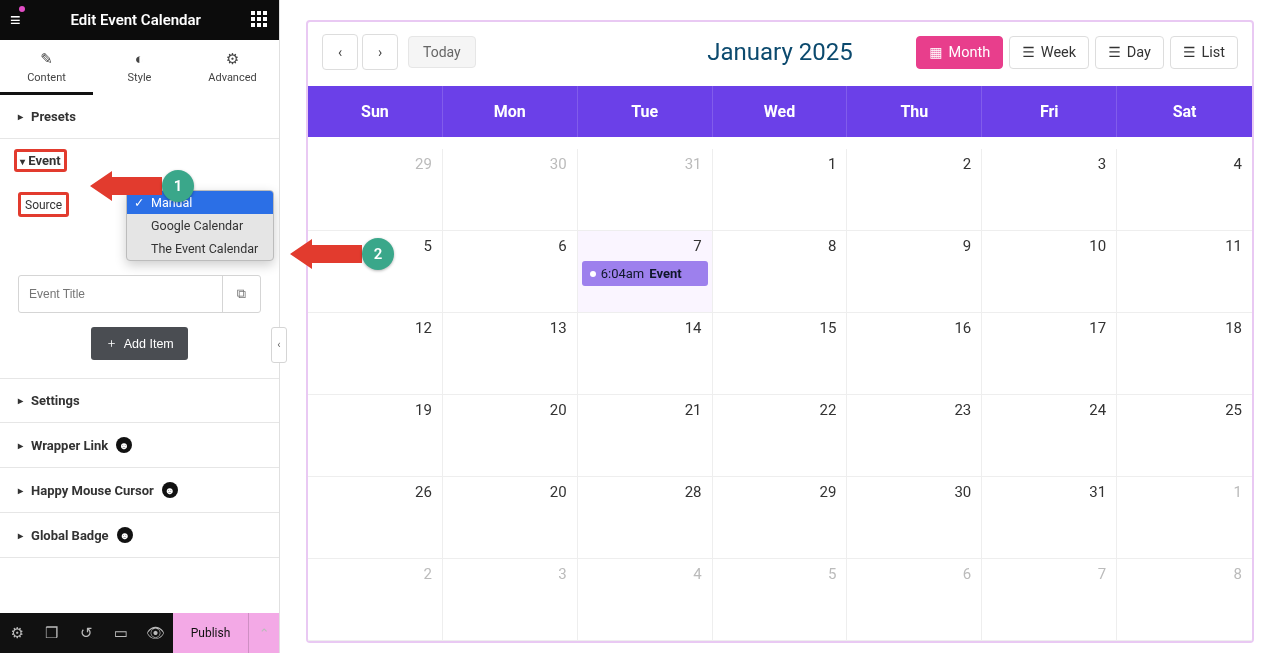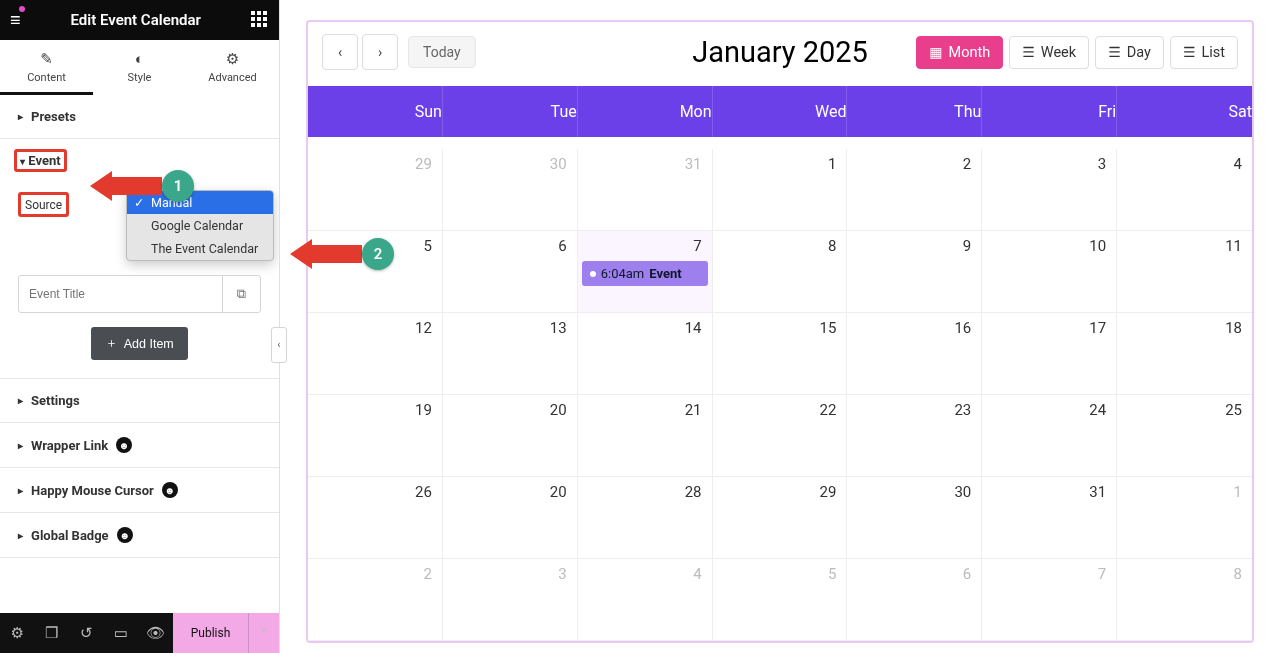--- a/index.html
+++ b/index.html
@@ -57,28 +57,28 @@
 
 .collapse-handle { position:absolute; right:-8px; top:50%; width:16px; height:36px; background:#fff; border:1px solid #d5d5d5; border-radius:3px; display:flex; align-items:center; justify-content:center; font-size:11px; color:#666; cursor:pointer; }
 
 
 .main { flex:1; padding:20px 26px; background:#fff; }
 .cal { border:2px solid #e9c9f3; border-radius:4px; }
 .cal-top { display:flex; align-items:center; padding:12px 14px 16px; position:relative; }
 .nav-btn { width:36px; height:36px; border:1px solid #ddd; background:#fff; border-radius:4px; display:flex; align-items:center; justify-content:center; cursor:pointer; font-size:14px; color:#444; }
 .nav-btn + .nav-btn { margin-left:4px; }
 .today-btn { margin-left:10px; padding:7px 14px; border:1px solid #e6e6e6; background:#f5f5f5; border-radius:4px; color:#666; cursor:pointer; font-size:14px; }
-.cal-title { position:absolute; left:50%; transform:translateX(-50%); font-size:29px; font-weight:400; color:#000000; }
+.cal-title { position:absolute; left:50%; transform:translateX(-50%); font-size:24px; font-weight:400; color:#0c4a6e; }
 .views { margin-left:auto; display:flex; gap:6px; }
 .view-btn { padding:7px 12px; border:1px solid #ddd; border-radius:4px; display:flex; align-items:center; gap:6px; cursor:pointer; font-size:14.5px; background:#fff; }
 .view-btn.active { background:#e83e8c; color:#fff; border-color:#e83e8c; }
 .vicon { font-size:14px; }
 
 .cal-head { display:grid; grid-template-columns:repeat(7,1fr); background:#6b40e8; color:#fff; }
-.cal-head div { text-align:right; padding:16px 0; font-size:16px; font-weight:400; border-right:1px solid rgba(255,255,255,.15); }
+.cal-head div { text-align:center; padding:16px 0; font-size:16px; font-weight:700; border-right:1px solid rgba(255,255,255,.15); }
 .cal-head div:last-child { border-right:none; }
 
 .cal-body { display:grid; grid-template-columns:repeat(7,1fr);margin-top:12px; }
 .cell { border-right:1px solid #eee; border-bottom:1px solid #eee; min-height:82px; padding:6px 8px; position:relative; font-size:15px; color:#333; }
 .cell:nth-child(7n) { border-right:none; }
 .cell.out { color:#bbb; }
 .cell .num { position:absolute; top:6px; right:10px; }
 .event-pill { position:absolute; left:4px; right:4px; top:30px; background:#9d80ed; color:#0f172a; border-radius:3px; padding:5px 8px; font-size:13px; display:flex; align-items:center; gap:5px; }
 .event-pill .dot { width:6px; height:6px; background:#fff; border-radius:50%; }
 .cell.today { background:#faf5ff; }
@@ -223,22 +223,22 @@
               <span>Day</span>
             </div>
           <div class="view-btn">
               <span class="vicon">☰</span>
               <span>List</span>
             </div>
         </div>
       </div>
       <div class="cal-head" id="cal-head">
           <div>Sun</div>
+          <div>Mon</div>
           <div>Tue</div>
-          <div>Mon</div>
           <div>Wed</div>
           <div>Thu</div>
           <div>Fri</div>
           <div>Sat</div>
         </div>
       <div class="cal-body" id="cal-body">
           <div class="cell out">
             <div class="num">29</div>
           </div>
           <div class="cell out">

